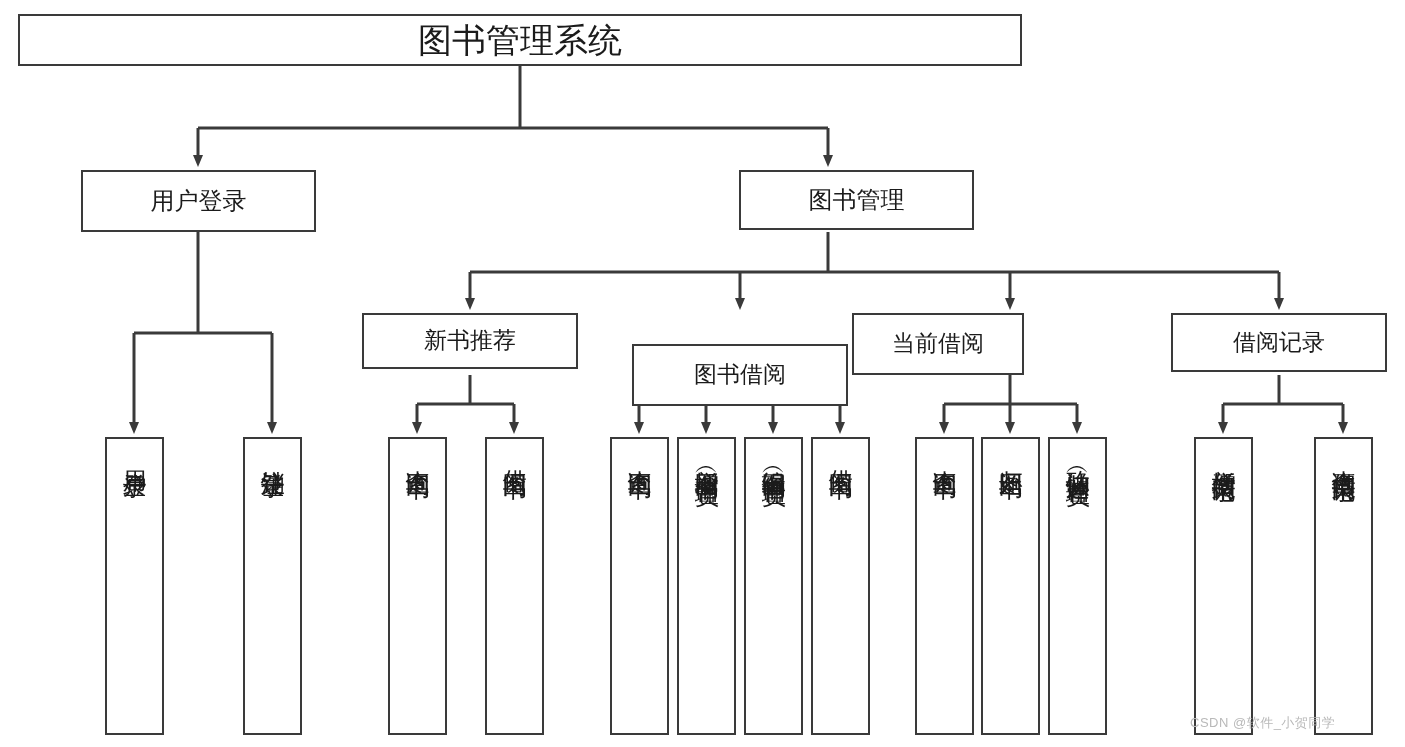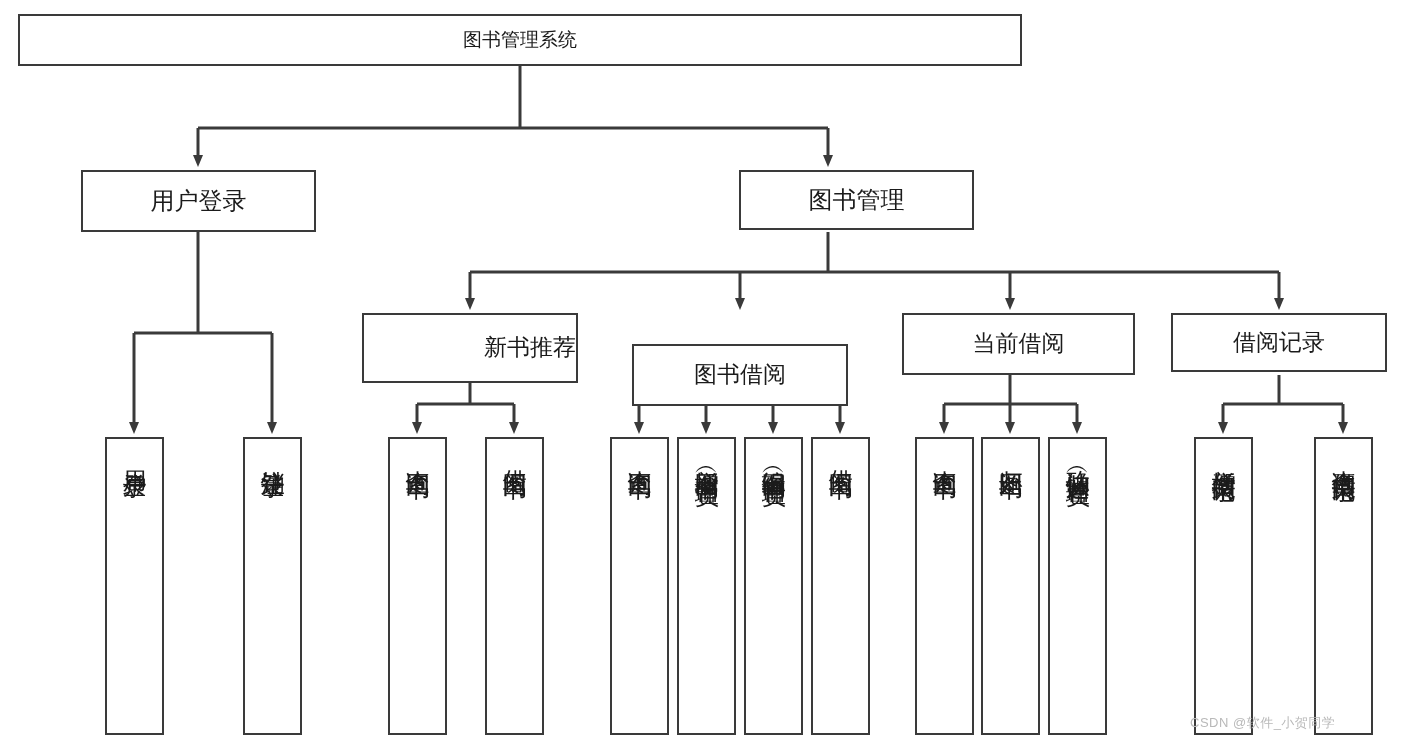--- a/index.html
+++ b/index.html
@@ -16,21 +16,21 @@
     align-items:center;
     justify-content:center;
     color:#1b1b1b;
   }
   .node .label{
     display:block;
     text-align:center;
     line-height:1.18;
     white-space:pre-wrap;
   }
-  .node-root .label{font-size:19px;}
+  .node-root .label{font-size:34px;}
   .node-l2 .label{font-size:24px;}
   .node-l3 .label{font-size:23px;}
 
   .node-leaf{
     align-items:flex-start;
     justify-content:center;
     padding-top:12px;
   }
   .node-leaf .label{
     writing-mode:vertical-rl;
@@ -114,27 +114,27 @@
     <span class="label">图书管理系统</span>
   </div>
 
   <div class="node node-l2" style="left:81px;top:170px;width:235px;height:62px;">
     <span class="label">用户登录</span>
   </div>
   <div class="node node-l2" style="left:711px;top:170px;width:235px;height:60px;margin-left:28px;">
     <span class="label">图书管理</span>
   </div>
 
-  <div class="node node-l3" style="left:362px;top:313px;width:216px;height:70px;justify-content:flex-end;">
+  <div class="node node-l3" style="left:362px;top:313px;width:216px;height:56px;">
     <span class="label">新书推荐</span>
   </div>
   <div class="node node-l3" style="left:632px;top:313px;width:216px;height:62px;margin-top:31px;">
     <span class="label">图书借阅</span>
   </div>
-  <div class="node node-l3" style="left:902px;top:313px;width:233px;height:62px;">
+  <div class="node node-l3" style="left:852px;top:313px;width:172px;height:62px;">
     <span class="label">当前借阅</span>
   </div>
   <div class="node node-l3" style="left:1171px;top:313px;width:216px;height:59px;">
     <span class="label">借阅记录</span>
   </div>
 
   <div class="node node-leaf" style="left:105px;top:437px;width:59px;height:298px;">
     <span class="label">用户登录</span>
   </div>
   <div class="node node-leaf" style="left:243px;top:437px;width:59px;height:298px;">

